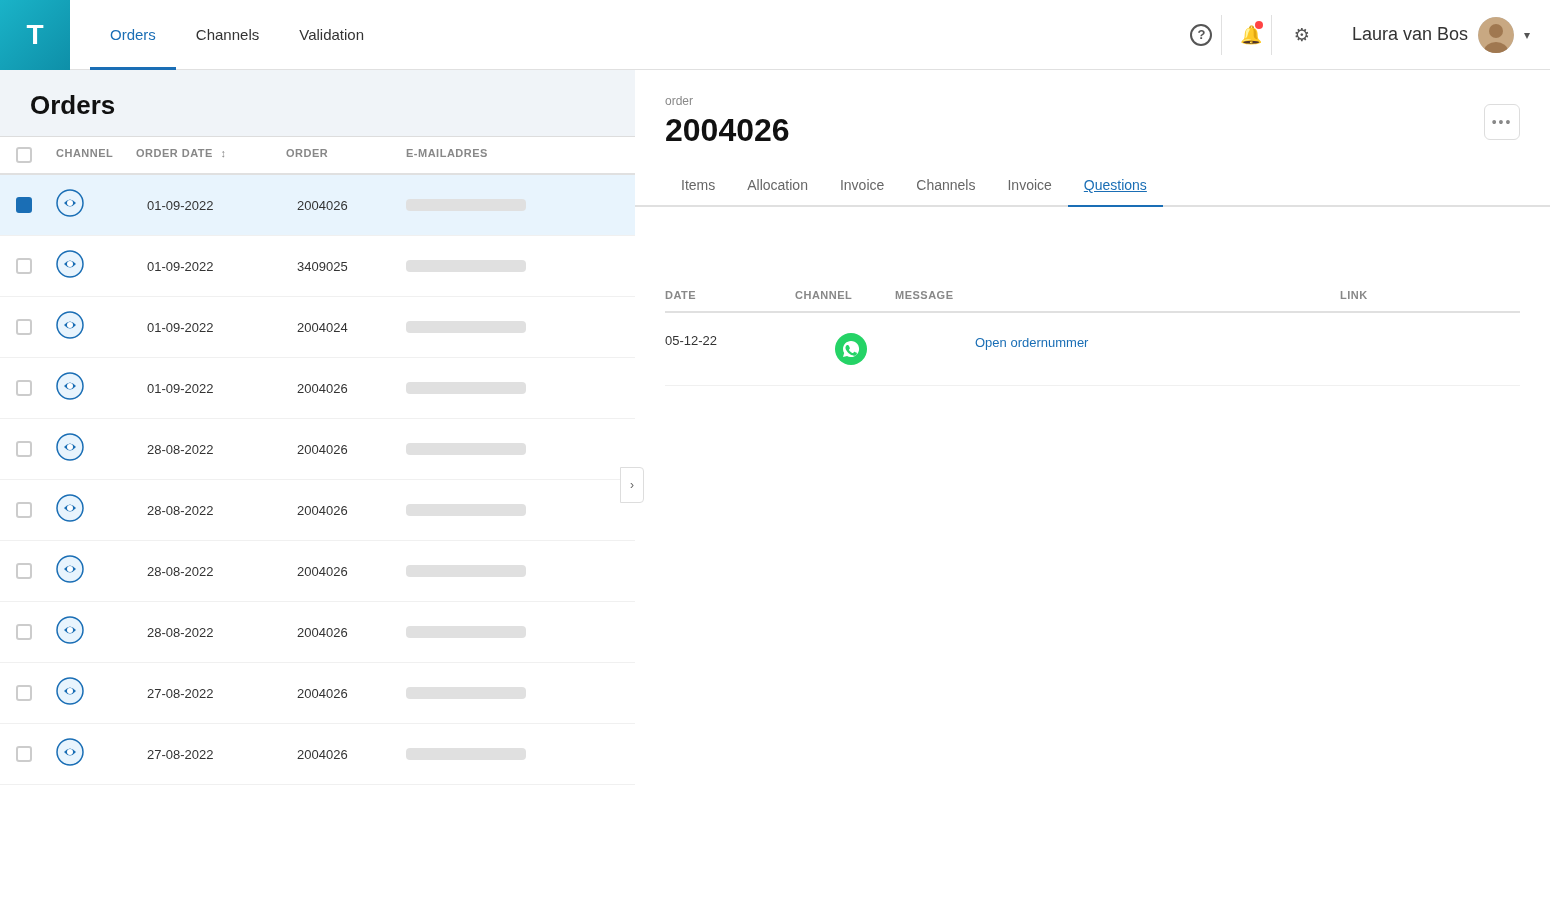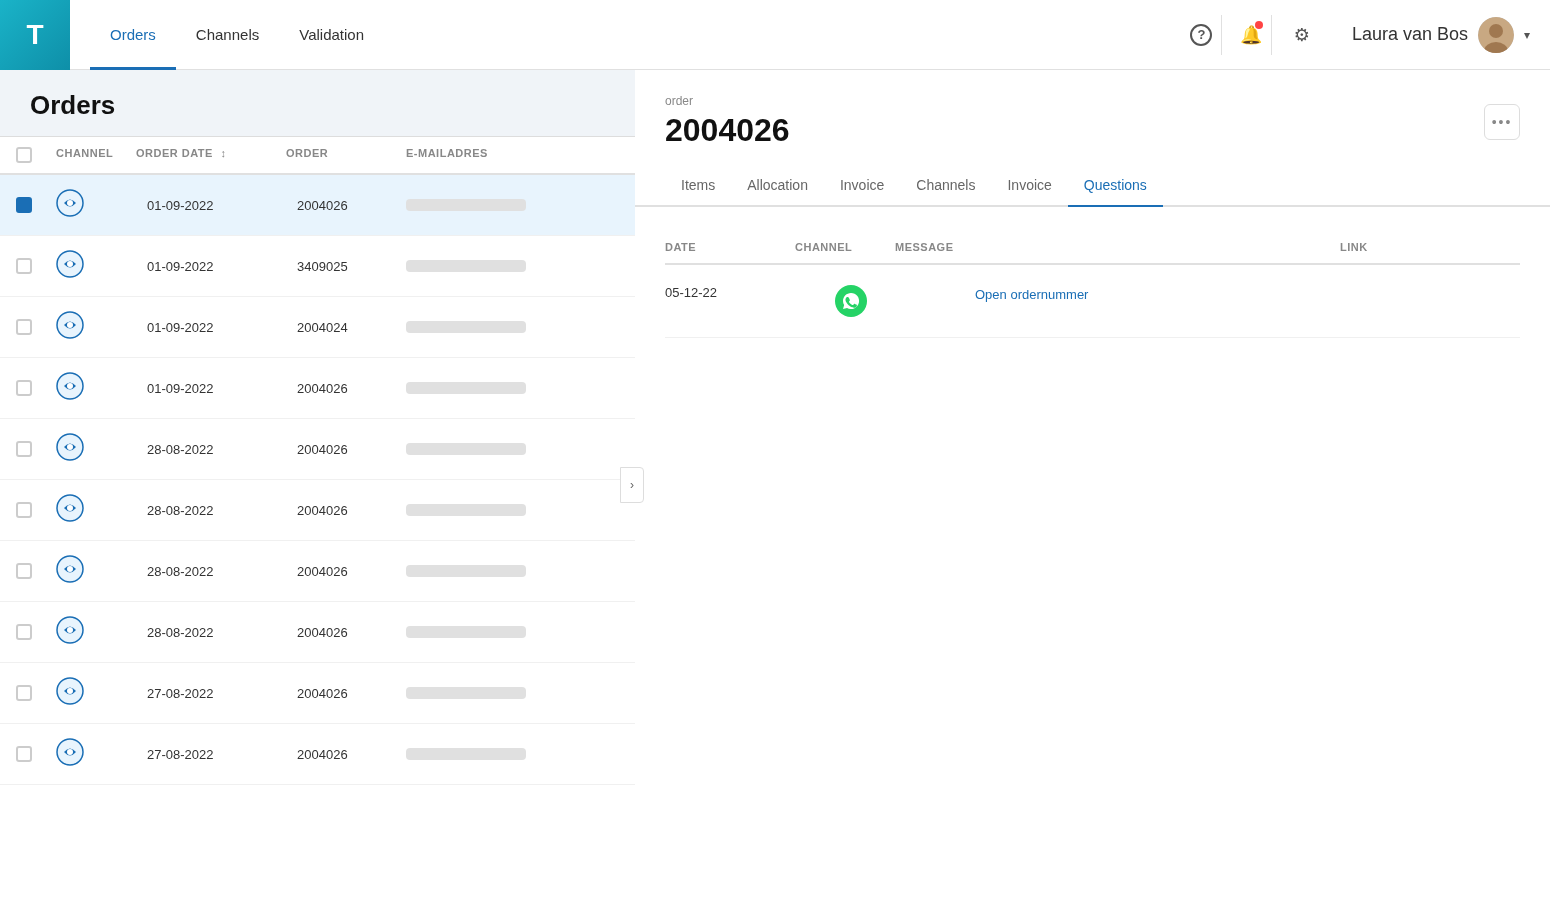--- a/index.html
+++ b/index.html
@@ -112,36 +112,36 @@
       background: white; cursor: pointer; display: flex; align-items: center; justify-content: center;
       font-size: 16px; color: #555; margin-top: 10px;
     }
 
     
     .tabs { display: flex; gap: 0; padding: 0 30px; border-bottom: 2px solid #e0e0e0; margin-top: 16px; }
     .tab {
       padding: 12px 16px; font-size: 14px; color: #666; cursor: pointer;
       position: relative; white-space: nowrap;
     }
-    .tab.active { color: #1a6eb5; font-weight: 500; }
+    .tab.active { color: #1a6eb5; font-weight: 500; text-decoration: underline; }
     .tab.active::after {
       content: ''; position: absolute; bottom: -2px; left: 0; right: 0;
       height: 2px; background: #1a6eb5;
     }
 
     
     .tab-content { flex: 1; overflow-y: auto; padding: 24px 30px; }
 
     
     .questions-header {
       display: grid; grid-template-columns: 130px 100px 1fr 180px;
       padding: 10px 0; border-bottom: 2px solid #e0e0e0;
     }
     .questions-header span {
-      font-size: 11px; font-weight: 600; color: #888; text-transform: uppercase; letter-spacing: 0.5px;
+      font-size: 11px; font-weight: 600; color: #888; text-transform: uppercase; letter-spacing: 0.5px; margin-top: 48px;
     }
     .questions-row {
       display: grid; grid-template-columns: 130px 100px 1fr 180px;
       padding: 20px 0; border-bottom: 1px solid #f0f0f0; align-items: start; gap: 40px;
     }
     .date-cell { font-size: 13px; color: #333; }
     .whatsapp-icon {
       width: 32px; height: 32px; background: #25d366; border-radius: 50%;
       display: flex; align-items: center; justify-content: center;
     }

